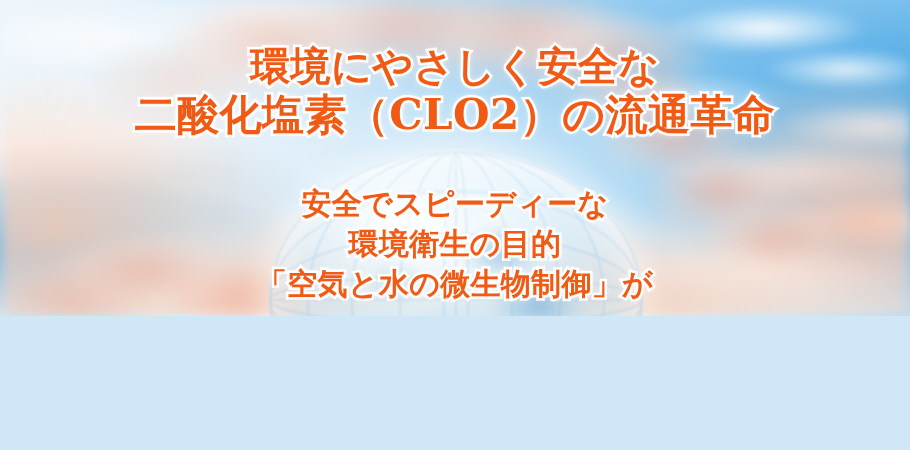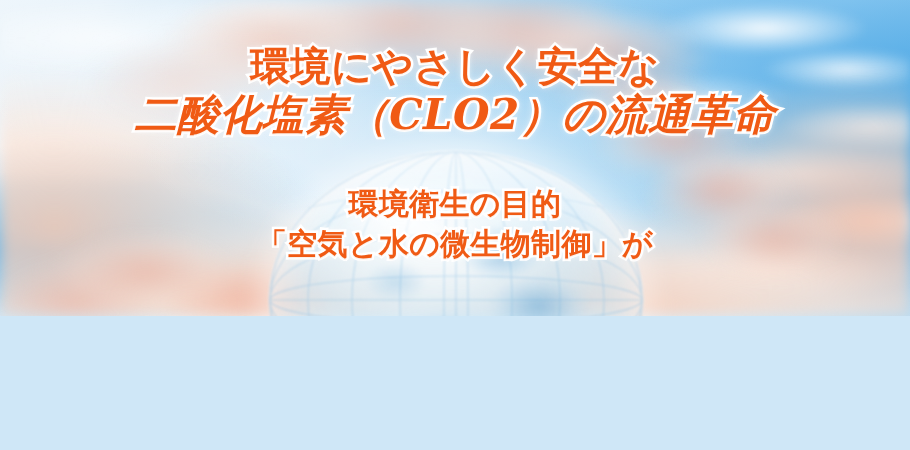--- a/index.html
+++ b/index.html
@@ -166,21 +166,21 @@
     paint-order:stroke fill;
     text-shadow:
       0 0 2px #ffffff,
       0 0 5px rgba(255,255,255,.95),
       0 0 9px rgba(255,255,255,.75),
       0 1px 1px rgba(214,110,50,.28);
   }
 
   .headline{margin-top:42px;text-align:center;}
   .ttl-line{font-size:40px;line-height:48px;}
-  .ttl-line.l2{font-size:42px;line-height:50px;font-style:italic;}
+  .ttl-line.l2{font-size:42px;line-height:50px;}
 
   .subhead{margin-top:44px;text-align:center;}
   .sub-line{font-size:30px;line-height:40px;}
 </style>
 </head>
 <body>
 
 <div id="banner">
 
   <div class="layer sky-base"></div>
@@ -220,18 +220,19 @@
   <div class="layer bloom"></div>
 
   <div class="text-stack">
 
     <div class="headline">
       <div class="ttl-line l1">環境にやさしく安全な</div>
       <div class="ttl-line l2">二酸化塩素（CLO2）の流通革命</div>
     </div>
 
     <div class="subhead">
+      <div class="sub-line">安全でスピーディーな</div>
       <div class="sub-line">環境衛生の目的</div>
       <div class="sub-line">「空気と水の微生物制御」が</div>
     </div>
 
   </div>
 </div>
 
 </body></html>

